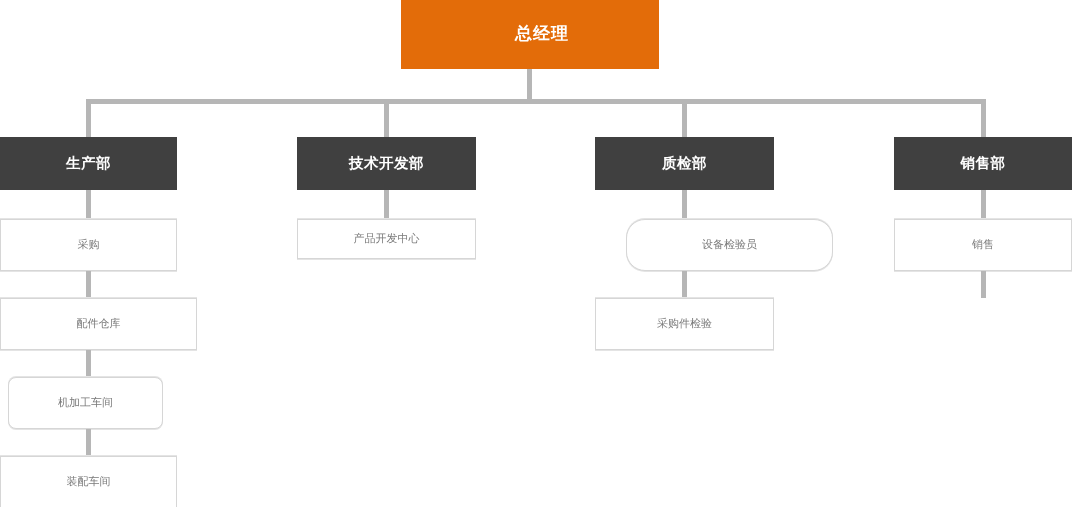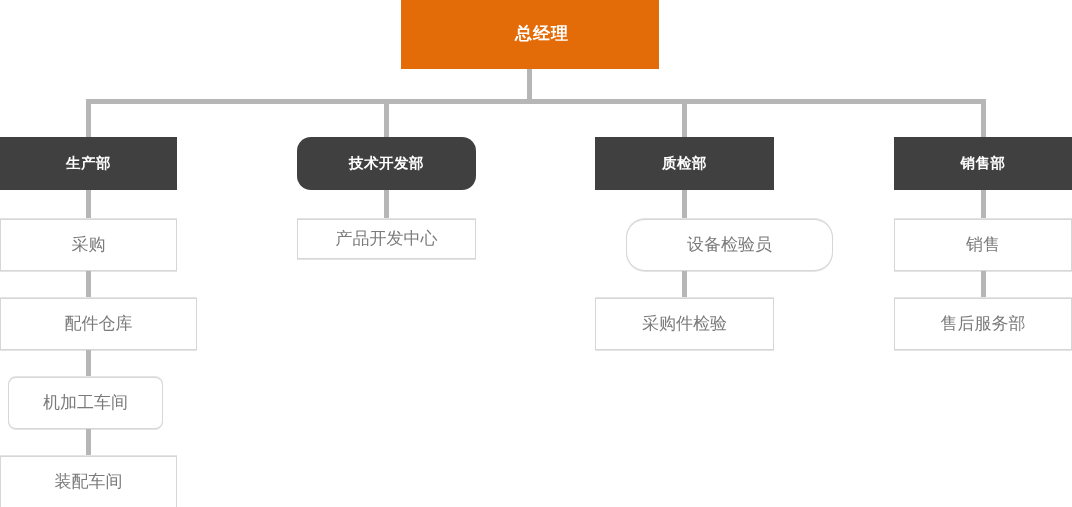--- a/index.html
+++ b/index.html
@@ -44,21 +44,21 @@
   .node-dept {
     background: #404040;
     color: #ffffff;
     font-size: 14.5px;
     font-weight: bold;
     letter-spacing: 0.5px;
   }
   .node-leaf {
     background: #ffffff;
     color: #7a7a7a;
-    font-size: 17px;
+    font-size: 11px;
     border: 1px solid #d6d6d6;
     box-shadow: 0 1px 0 #e4e4e4, 0 -1px 0 #e4e4e4;
   }
 </style>
 </head>
 <body>
 
 <div id="chart">
 
   <div class="node node-root" style="left:401px; top:0px; width:258px; height:69px;">总经理</div>
@@ -79,34 +79,33 @@
 
   <div class="conn" style="left:86px; top:271px; width:5px; height:27px;"></div>
   <div class="node node-leaf" style="left:0px; top:298px; width:197px; height:52px;">配件仓库</div>
 
   <div class="conn" style="left:86px; top:350px; width:5px; height:27px;"></div>
   <div class="node node-leaf" style="left:8px; top:377px; width:155px; height:52px;border-radius:8px;">机加工车间</div>
 
   <div class="conn" style="left:86px; top:429px; width:5px; height:27px;"></div>
   <div class="node node-leaf" style="left:0px; top:456px; width:177px; height:52px;">装配车间</div>
 
-  <div class="node node-dept" style="left:297px; top:137px; width:179px; height:53px;border-radius:14px;">技术开发部</div>
+  <div class="node node-dept" style="left:297px; top:137px; width:179px; height:53px;">技术开发部</div>
 
   <div class="conn" style="left:384px; top:190px; width:5px; height:29px;"></div>
   <div class="node node-leaf" style="left:297px; top:219px; width:179px; height:40px;">产品开发中心</div>
 
   <div class="node node-dept" style="left:595px; top:137px; width:179px; height:53px;">质检部</div>
 
   <div class="conn" style="left:682px; top:190px; width:5px; height:29px;"></div>
   <div class="node node-leaf" style="left:626px; top:219px; width:207px; height:52px;border-radius:19px;">设备检验员</div>
 
   <div class="conn" style="left:682px; top:271px; width:5px; height:27px;"></div>
   <div class="node node-leaf" style="left:595px; top:298px; width:179px; height:52px;">采购件检验</div>
 
   <div class="node node-dept" style="left:894px; top:137px; width:178px; height:53px;">销售部</div>
 
   <div class="conn" style="left:981px; top:190px; width:5px; height:29px;"></div>
   <div class="node node-leaf" style="left:894px; top:219px; width:178px; height:52px;">销售</div>
 
   <div class="conn" style="left:981px; top:271px; width:5px; height:27px;"></div>
-  <div class="node node-leaf" style="left:894px; top:298px; width:178px; height:52px;">售后服务部</div>
 
 </div>
 
 </body></html>

